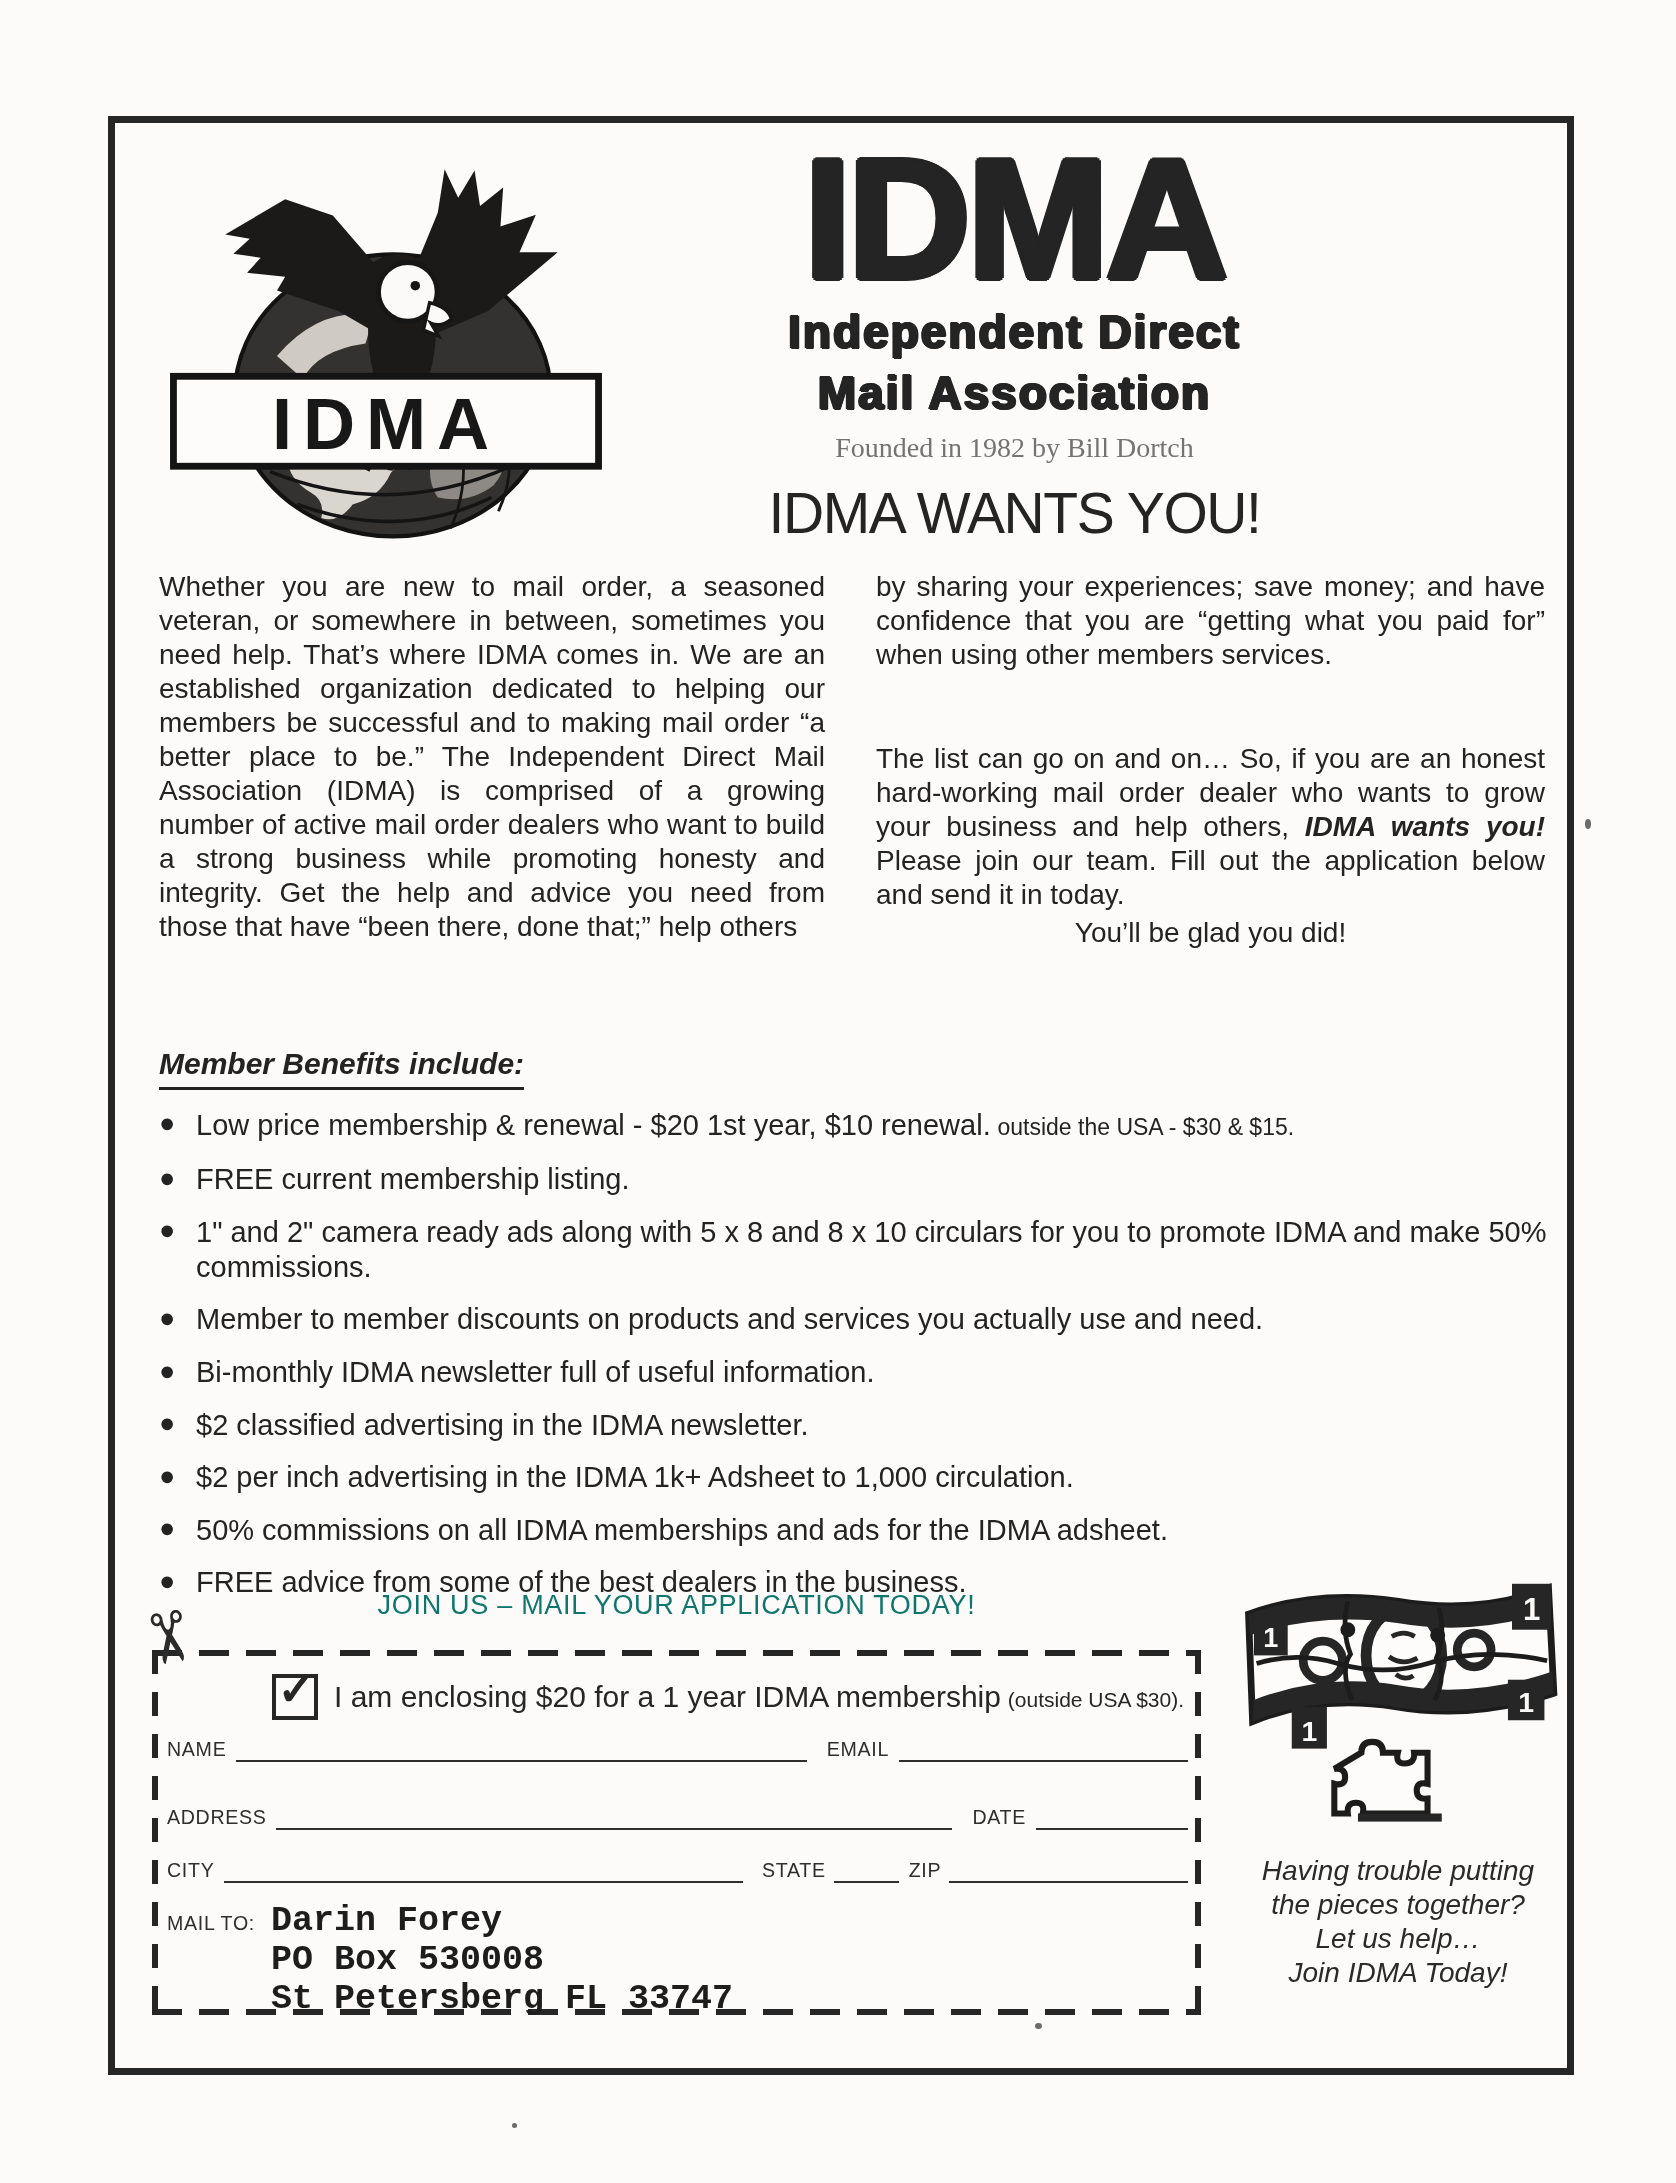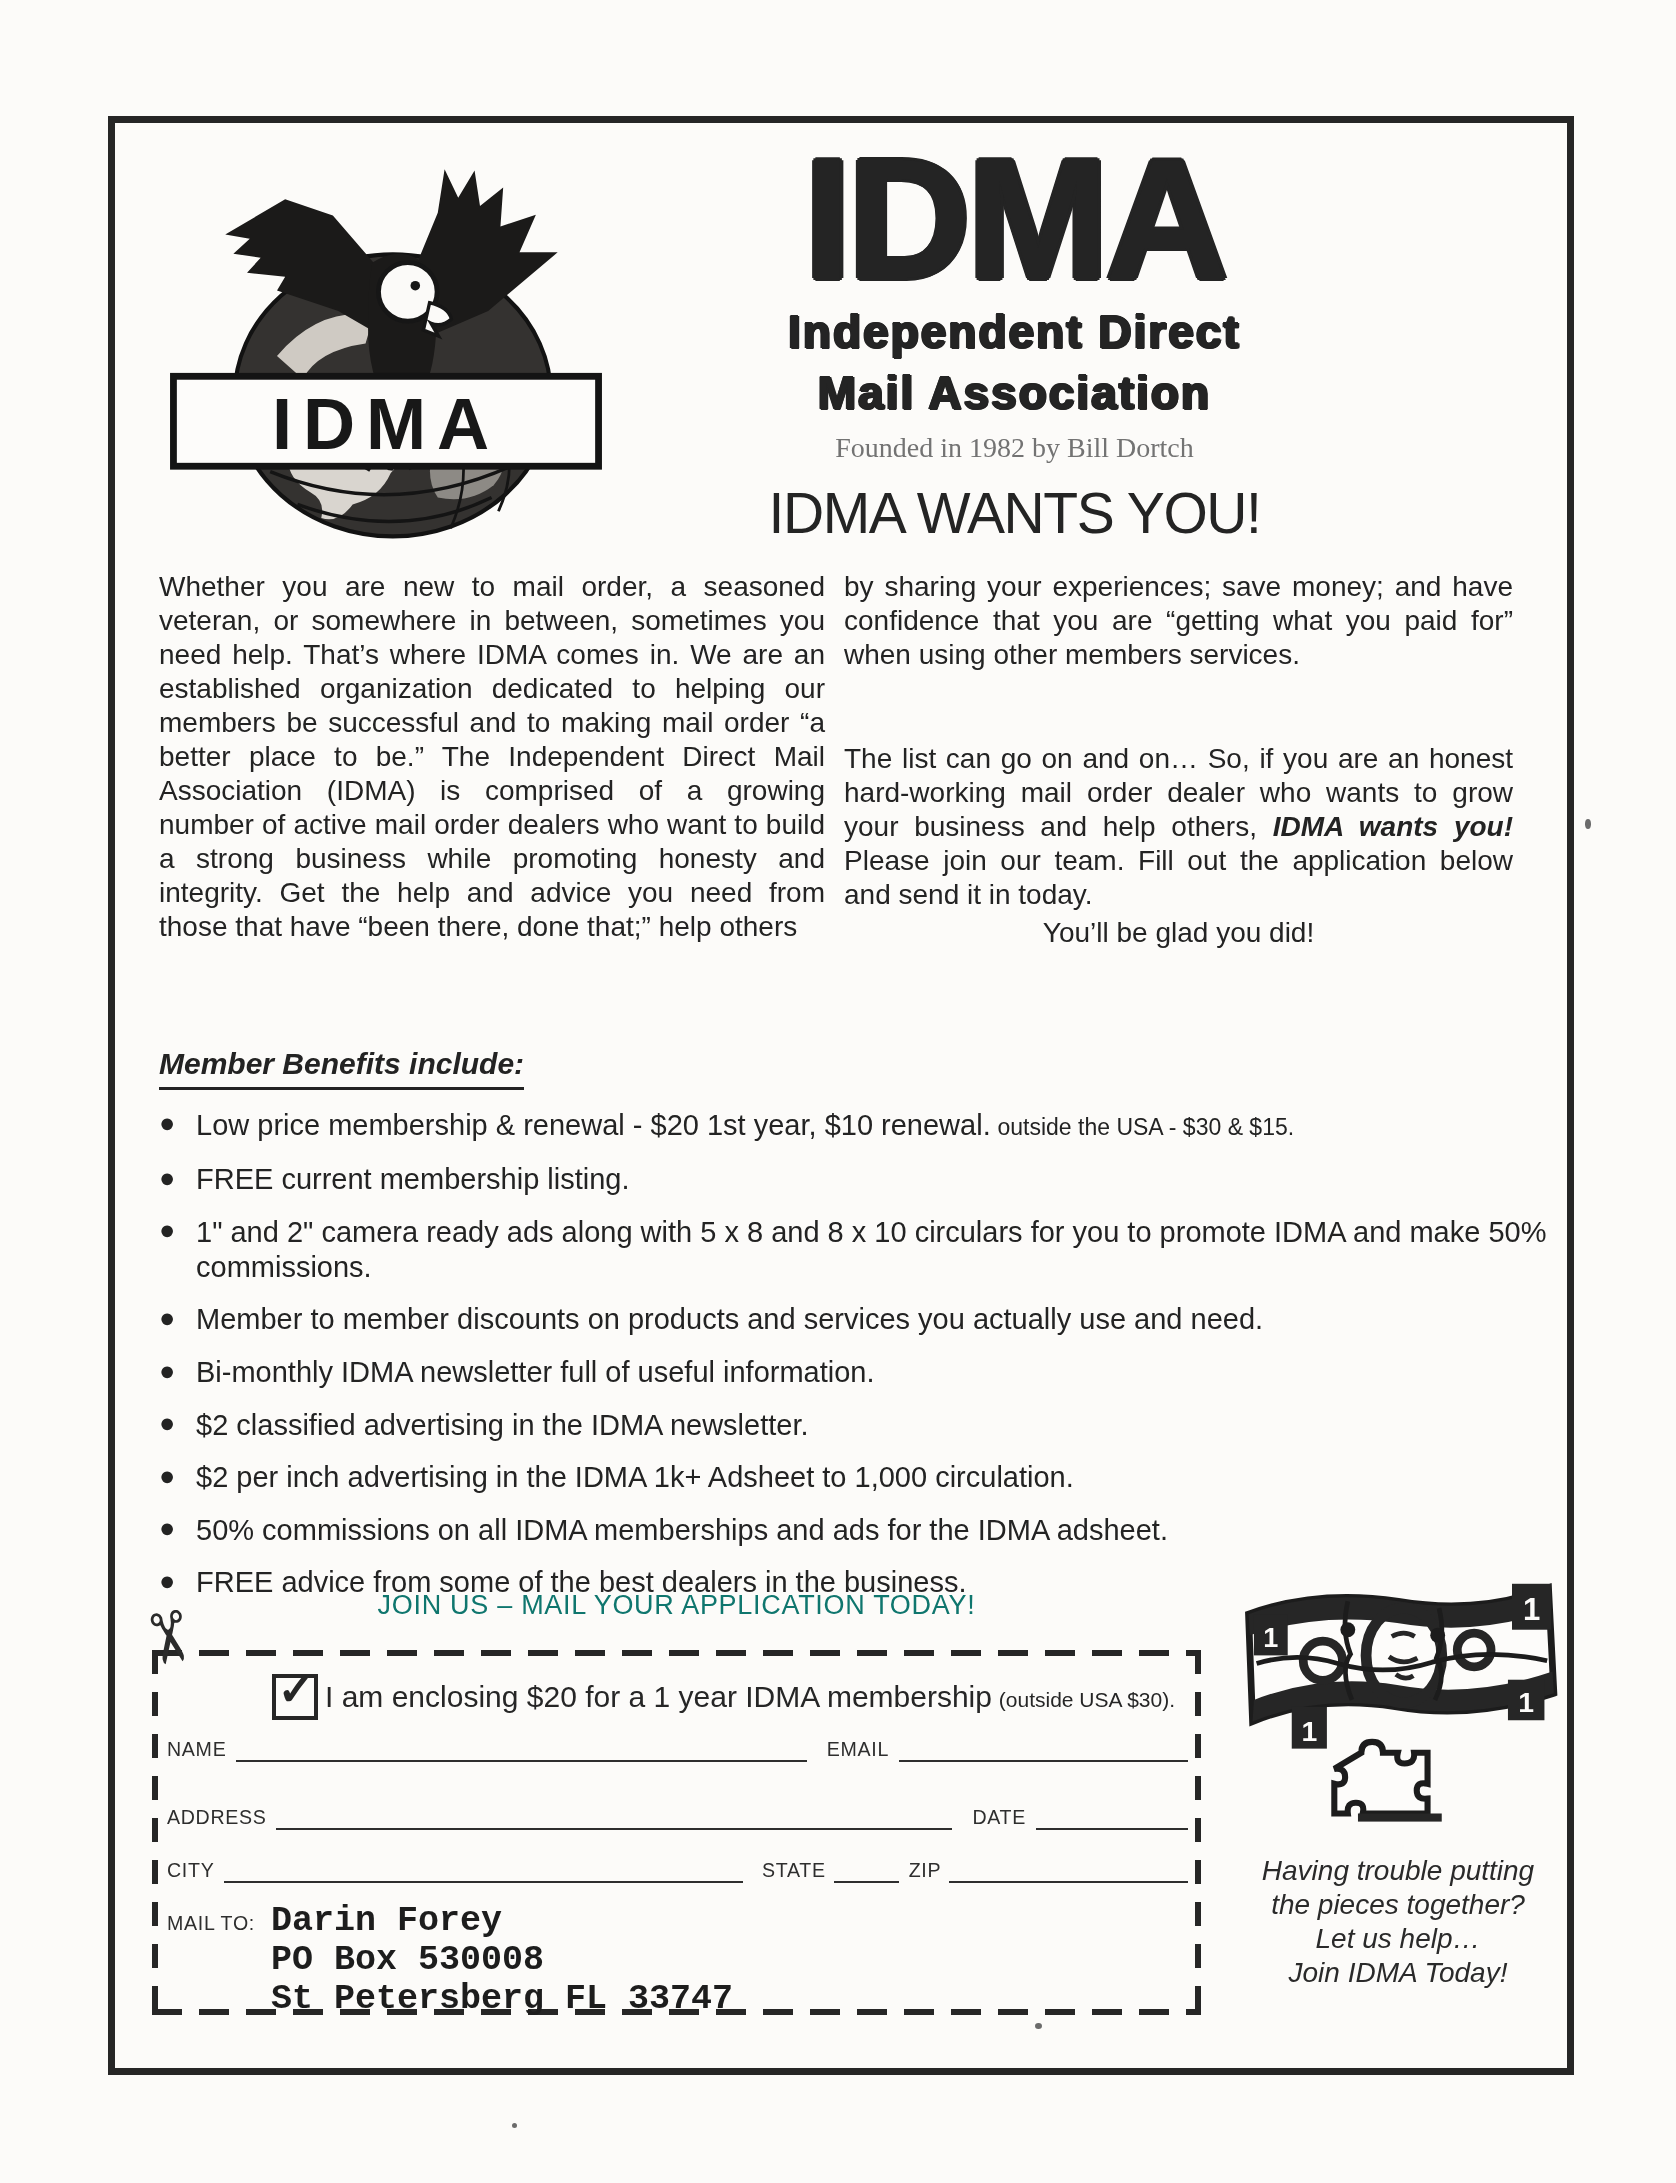--- a/index.html
+++ b/index.html
@@ -19,21 +19,21 @@
   .fat-md{font-weight:bold;letter-spacing:2px;
     text-shadow:1.4px 0 currentColor,-1.4px 0 currentColor,0 1.4px currentColor,0 -1.4px currentColor,
                 1px 1px currentColor,-1px -1px currentColor;}
   .hdr-title{font-size:170px;line-height:161px;color:#242424;}
   .hdr-sub{font-size:46px;line-height:55px;margin-top:5.4px;color:#242424;}
   .hdr-founded{font-size:28px;margin-top:10.8px;color:#737373;font-family:Liberation Serif, serif;}
   .hdr-tagline{font-size:57px;letter-spacing:-1.4px;margin-top:16px;color:#242424;}
   
   .col{position:absolute;top:570px;font-size:28px;line-height:34px;text-align:justify;color:#232323;}
   .col-left{left:159px;width:666px;}
-  .col-right{left:844px;width:669px;}
+  .col-right{left:876px;width:669px;}
   .col-right .p2{margin-top:70px;}
   .col-right .closing{margin-top:4px;text-align:center;}
   .bi{font-weight:bold;font-style:italic;}
   
   .benefits{position:absolute;left:159px;top:1047px;width:1392px;color:#232323;}
   .ben-head{display:inline-block;font-size:30px;font-weight:bold;font-style:italic;
             border-bottom:3.4px solid #232323;padding-bottom:6px;}
   .ben-list{margin-top:17.6px;}
   .b-item{position:relative;padding-left:37px;font-size:29px;line-height:35px;margin-bottom:17.6px;}
   .b-dot{position:absolute;left:0;top:-1.4px;font-size:27px;}
@@ -48,21 +48,21 @@
       repeating-linear-gradient(90deg,#262626 0 30px,transparent 30px 47px),
       repeating-linear-gradient(90deg,#262626 0 30px,transparent 30px 47px),
       repeating-linear-gradient(180deg,#262626 0 24px,transparent 24px 42px),
       repeating-linear-gradient(180deg,#262626 0 24px,transparent 24px 42px);
     background-size:100% 6px,100% 6px,6px 100%,6px 100%;
     background-position:left top,left bottom,left top,right top;
     background-repeat:no-repeat;}
   .cb-row{position:absolute;left:120px;top:24px;display:flex;align-items:center;}
   .cbox{width:38px;height:38px;border:4px solid #262626;position:relative;flex:none;}
   .cbox .tick{position:absolute;left:1.4px;top:-15px;font-size:45px;font-weight:bold;color:#262626;}
-  .cb-text{font-size:30px;color:#262626;margin-left:7px;white-space:nowrap;}
+  .cb-text{font-size:30px;color:#262626;margin-left:16px;white-space:nowrap;}
   .cb-small{font-size:21px;margin-left:6.8px;}
   .frow{position:absolute;left:15px;right:13.5px;display:flex;align-items:flex-end;
         font-size:19.6px;letter-spacing:0.7px;color:#2e2e2e;}
   .frow .lab{flex:none;padding-bottom:1.4px;}
   .fl{border-bottom:2px solid #2e2e2e;height:23px;flex:none;}
   .grow{flex:1 1 auto;}
   .r1{top:87px;} .r2{top:155px;} .r3{top:208px;}
   .mailto{position:absolute;left:15px;top:252px;display:flex;align-items:flex-start;}
   .mailto .lab{font-size:19.6px;letter-spacing:0.7px;color:#2e2e2e;padding-top:9.5px;}
   .addr{margin-left:16px;font-family:Liberation Mono, monospace;font-weight:bold;

